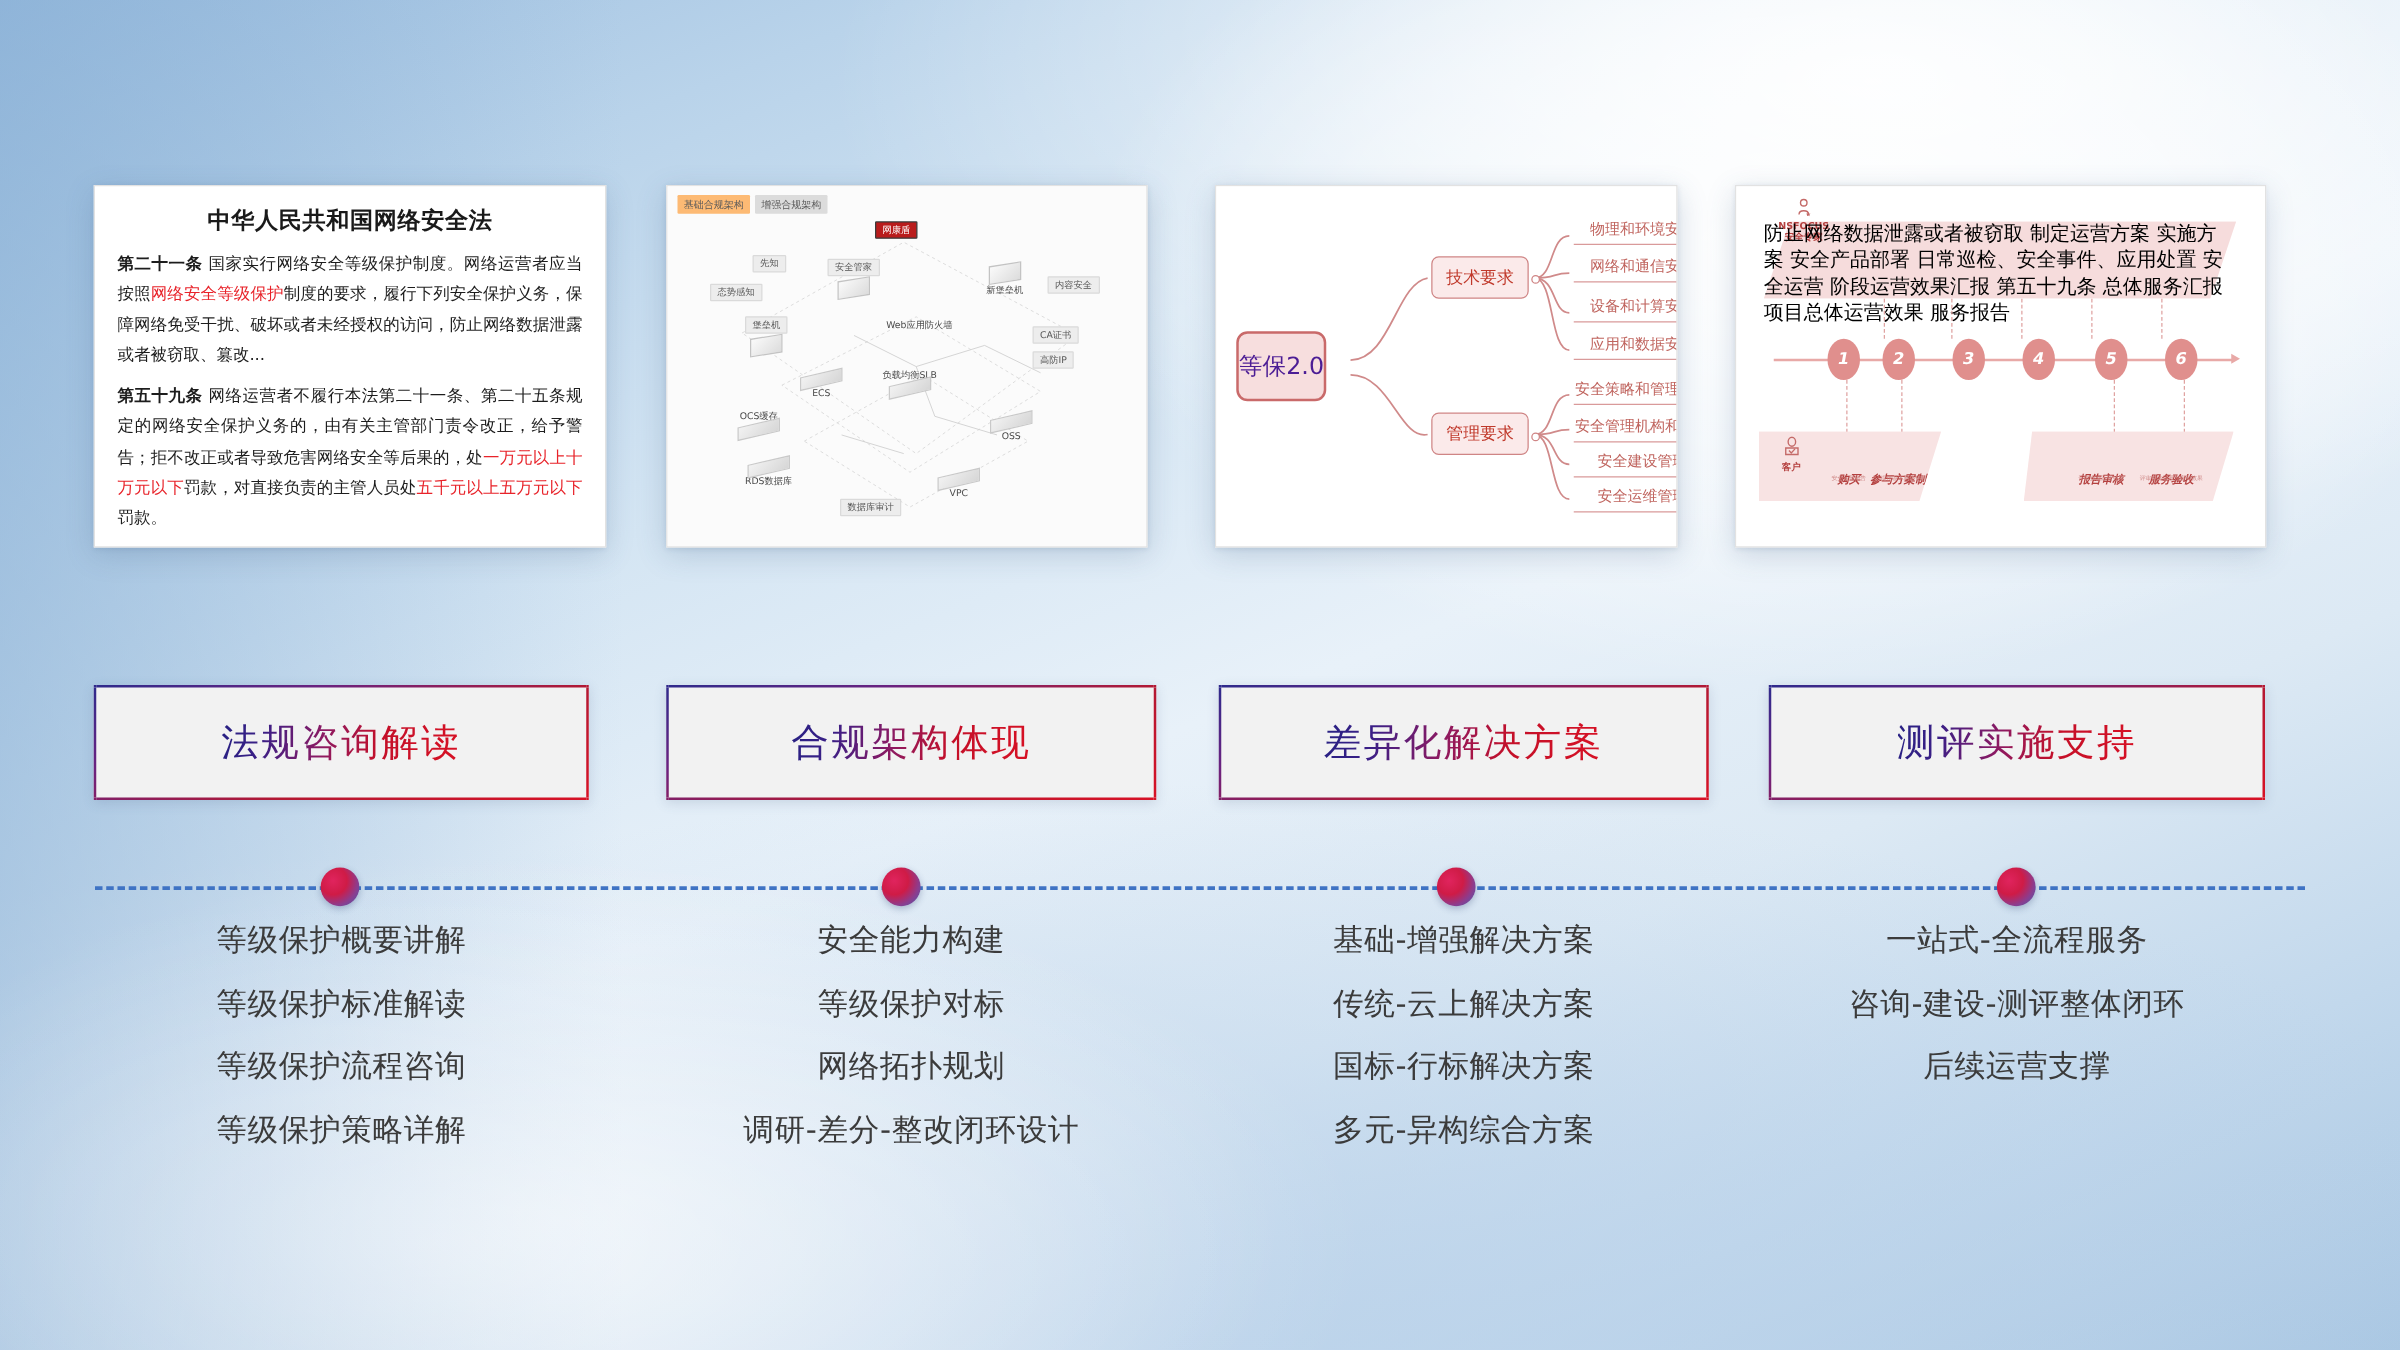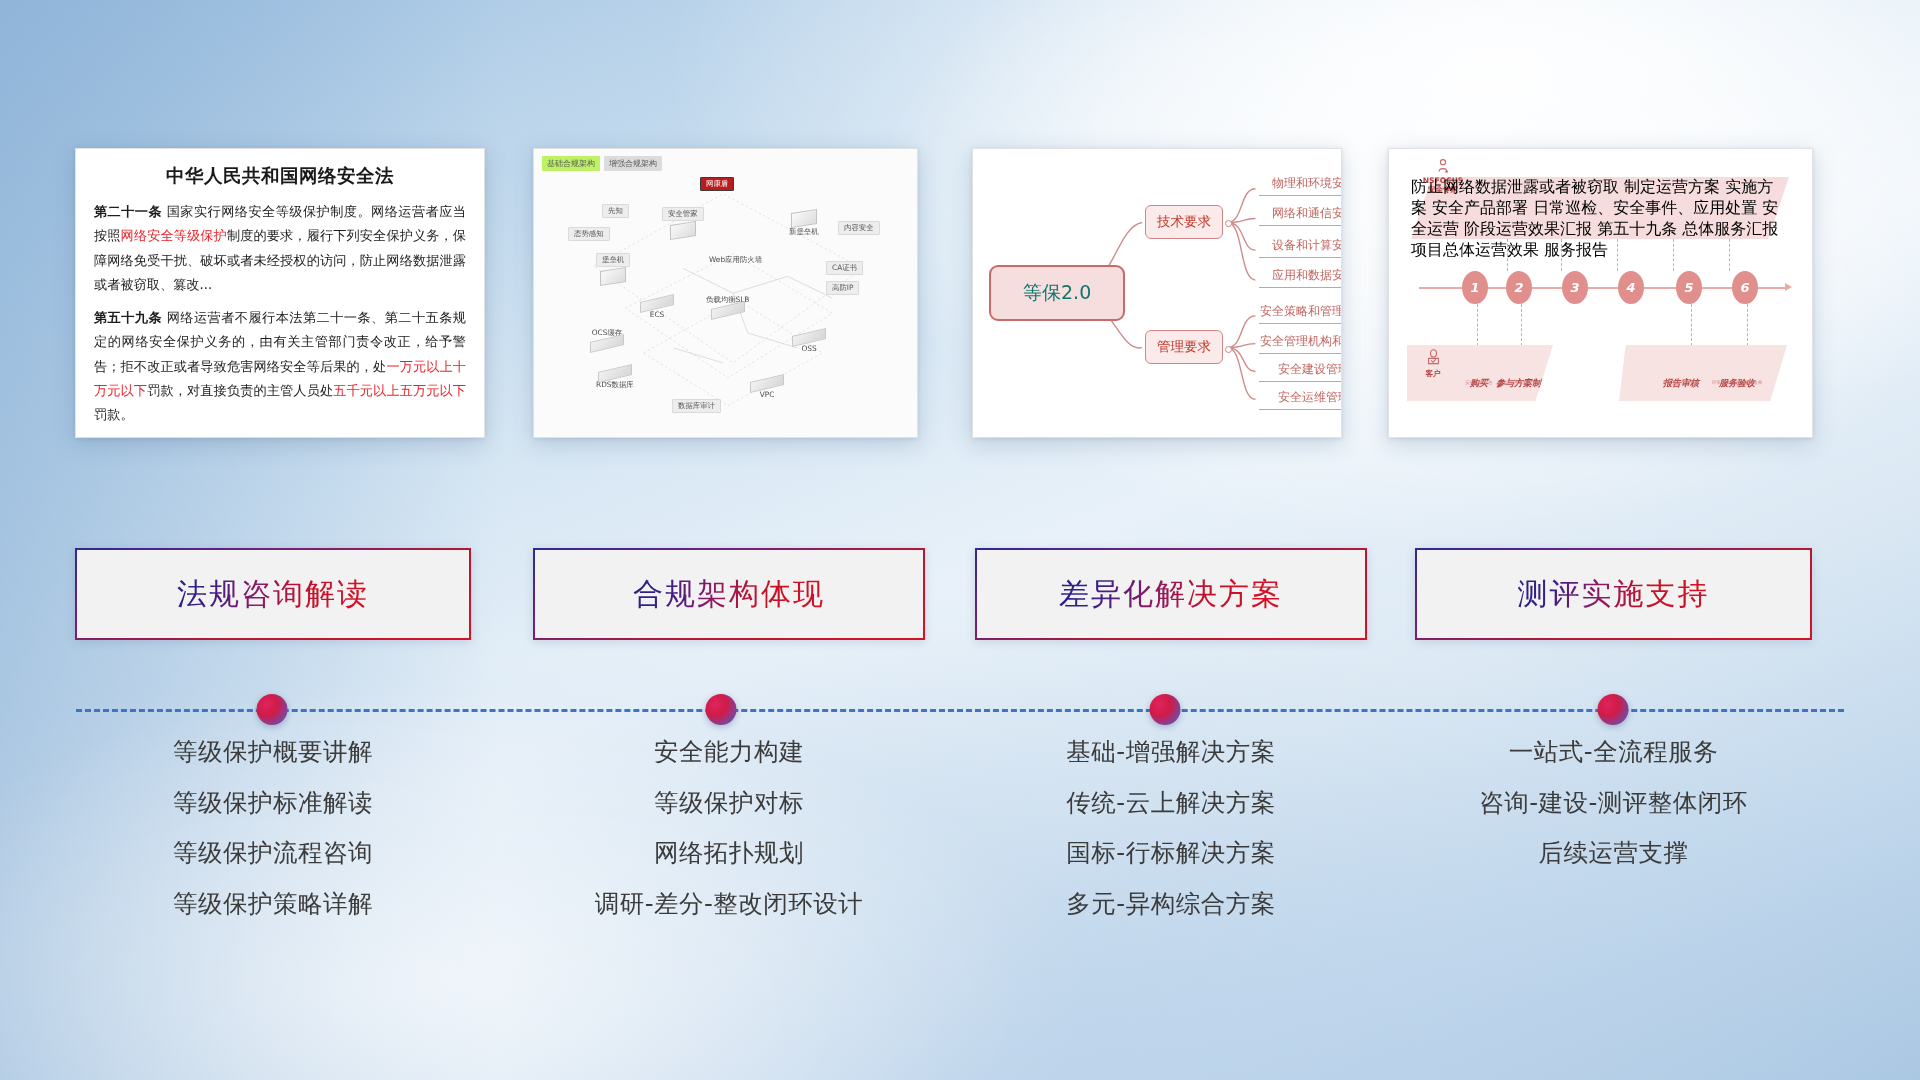--- a/index.html
+++ b/index.html
@@ -61,21 +61,21 @@
     font-size: 13.2px; line-height: 1.85; color: #1d1d1d; text-align: justify;
     margin-bottom: 8px; text-indent: 0;
   }
   .law-p b { font-weight: 700; }
   .hl { color: #e8232a; }
 
   
   .arch { position: relative; width: 100%; height: 100%; background: #fbfbfb; }
   .arch-tabs { position: absolute; left: 8px; top: 7px; display: flex; gap: 4px; }
   .arch-tab {
-    font-size: 8px; color: #5a5a5a; background: #bef264;
+    font-size: 8px; color: #5a5a5a; background: #fdba74;
     padding: 2px 5px; border-radius: 1px; white-space: nowrap;
   }
   .arch-tab.dark { background: #dcdcdc; }
   .arch-lines { position: absolute; inset: 0; }
   .node {
     position: absolute; font-size: 7.4px; color: #4a4a4a;
     white-space: nowrap; text-align: center; line-height: 1.1;
   }
   .node .chip {
     display: block; background: #ededed; border: .5px solid #dadada;
@@ -93,21 +93,21 @@
     background: linear-gradient(140deg,#f2f2f2,#d6d6d6);
     border: .6px solid #c9c9c9; transform: skewY(-13deg);
   }
   .node .lbl { display: block; margin-top: 2px; }
 
   
   .mind { position: relative; width: 100%; height: 100%; background: #fff; }
   .mm-center {
     position: absolute; left: 16px; top: 116px;
     background: #f7dede; border: 2.5px solid #c96a6a; border-radius: 9px;
-    color: #0f766e; font-size: 19px; padding: 13px 32px; font-weight: 500;
+    color: #4c1d95; font-size: 19px; padding: 13px 0; font-weight: 500;
   }
   .mm-branch {
     position: absolute; background: #fbeaea; border: 1.6px solid #cf8585;
     border-radius: 6px; color: #c0392b; font-size: 13.5px; padding: 7px 11px;
     white-space: nowrap;
   }
   .mm-b1 { left: 172px; top: 56px; }
   .mm-b2 { left: 172px; top: 181px; }
   .mm-leaf {
     position: absolute; color: #c0655f; font-size: 12px; white-space: nowrap;

